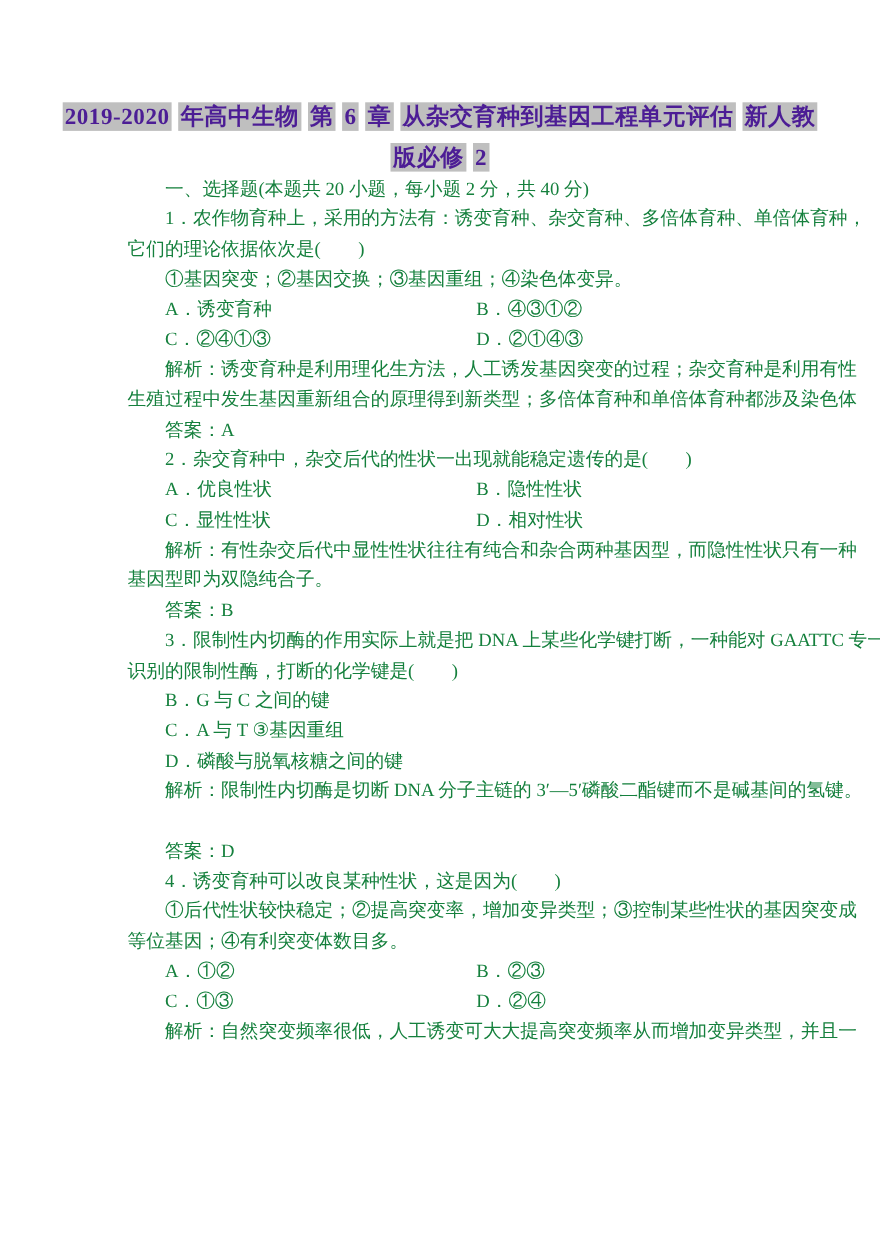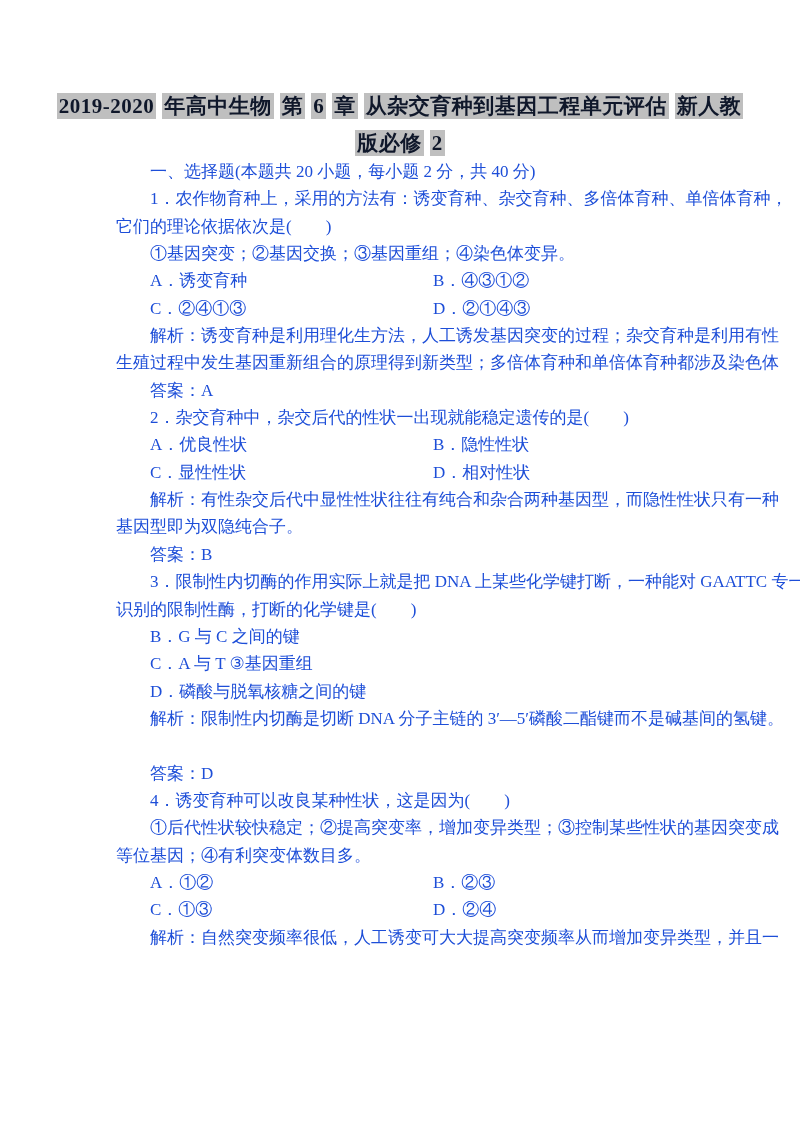--- a/index.html
+++ b/index.html
@@ -49,25 +49,25 @@
   .ind { padding-left: 34px; }
   .opt-left {
     display: inline-block;
     width: 283px;
   }
 </style>
 </head>
 <body>
 
 <div class="page">
-  <div class="title-block" style="color: #0f172a;">
+  <div class="title-block" style="color: #4c1d95;">
       <div class="title-line"><span class="title-seg" style="background: rgb(191, 191, 191);">2019-2020</span><span class="title-seg" style="background: rgb(191, 191, 191);">年高中生物</span><span class="title-seg" style="background: rgb(191, 191, 191);">第</span><span class="title-seg" style="background: rgb(191, 191, 191);">6</span><span class="title-seg" style="background: rgb(191, 191, 191);">章</span><span class="title-seg" style="background: rgb(191, 191, 191);">从杂交育种到基因工程单元评估</span><span class="title-seg" style="background: rgb(191, 191, 191);">新人教</span></div>
       <div class="title-line"><span class="title-seg" style="background: rgb(191, 191, 191); margin-top: 29px;">版必修</span><span class="title-seg" style="background: rgb(191, 191, 191);">2</span></div>
     </div>
-  <div class="body-block" style="color: #1d4ed8;">
+  <div class="body-block" style="color: #15803d;">
       <div class="line ind">一、选择题(本题共 20 小题，每小题 2 分，共 40 分)</div>
       <div class="line ind">1．农作物育种上，采用的方法有：诱变育种、杂交育种、多倍体育种、单倍体育种，</div>
       <div class="line">它们的理论依据依次是(　　)</div>
       <div class="line ind">①基因突变；②基因交换；③基因重组；④染色体变异。</div>
       <div class="line ind"><span class="opt-left">A．诱变育种</span><span>B．④③①②</span></div>
       <div class="line ind"><span class="opt-left">C．②④①③</span><span>D．②①④③</span></div>
       <div class="line ind">解析：诱变育种是利用理化生方法，人工诱发基因突变的过程；杂交育种是利用有性</div>
       <div class="line">生殖过程中发生基因重新组合的原理得到新类型；多倍体育种和单倍体育种都涉及染色体</div>
       <div class="line ind">答案：A</div>
       <div class="line ind">2．杂交育种中，杂交后代的性状一出现就能稳定遗传的是(　　)</div>

